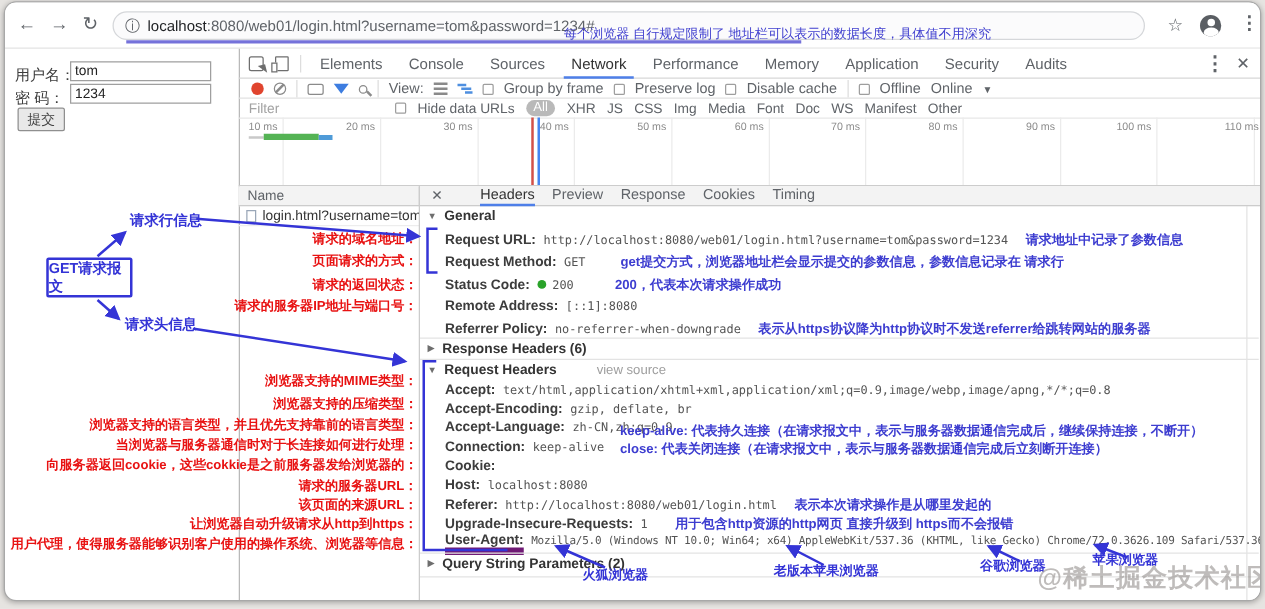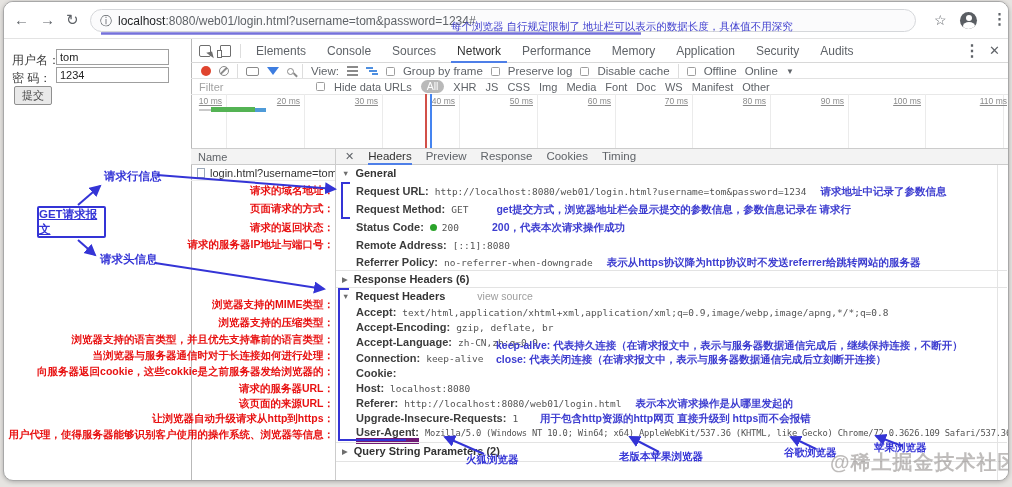--- a/index.html
+++ b/index.html
@@ -44,52 +44,52 @@
   .wfic { position:relative; width:12px; height:10px; }
   .wfic i { position:absolute; height:2px; background:#4e8fe0; }
   .wfic i:nth-child(1){ left:0; top:1px; width:7px; }
   .wfic i:nth-child(2){ left:3px; top:4px; width:8px; }
   .wfic i:nth-child(3){ left:6px; top:7px; width:6px; }
   .cb { width:9px; height:9px; border:1px solid #9e9e9e; border-radius:1.5px; background:#fff; flex:0 0 auto; }
   .pill { background:#b9b9b9; color:#fff; border-radius:8px; padding:0 6px; font-size:10.5px; line-height:13px; }
   .filterph { color:#a2a2a2; }
   .caret { font-size:8px; color:#5f6368; }
   
-  .tick { position:absolute; top:94px; font-size:8.5px; color:#8b8b8b; transform:translateX(-100%); white-space:nowrap;text-decoration:underline; }
+  .tick { position:absolute; top:94px; font-size:8.5px; color:#8b8b8b; transform:translateX(-100%); white-space:nowrap; }
   .gridline { position:absolute; top:92px; height:54px; width:1px; background:#ebebeb; }
   .ovbottom { position:absolute; left:187px; top:146px; width:819px; height:1px; background:#ccc; }
   .wfbar-a { position:absolute; left:195px; top:107px; width:12px; height:2px; background:#c9c9c9; }
   .wfbar-b { position:absolute; left:207px; top:105px; width:44px; height:5px; background:#54b354; }
   .wfbar-c { position:absolute; left:251px; top:106px; width:11px; height:4px; background:#4f9bd8; }
   .evline-red  { position:absolute; left:421px; top:92px; width:1.5px; height:54px; background:#d25048; }
   .evline-blue { position:absolute; left:426px; top:92px; width:1.5px; height:54px; background:#4584f0; }
   
   .namehdr { position:absolute; left:187px; top:147px; width:145px; height:16px; background:#f3f3f3; border-bottom:1px solid #ccc; border-right:1px solid #ccc; color:#5f6368; font-size:11px; line-height:16px; padding-left:7px; }
   .dtabs { position:absolute; left:332px; top:147px; width:674px; height:16px; background:#f3f3f3; border-bottom:1px solid #ccc; display:flex; align-items:center; gap:14px; padding-left:9px; color:#5f6368; font-size:11.5px; }
   .dtab2 { height:16px; line-height:15px; white-space:nowrap; }
-  .dtab2.active { color:#323232; border-bottom:2px solid #4e7fe8; }
+  .dtab2.active { color:#323232; border-bottom:2px solid #4e7fe8;margin-left:16px; }
   .reqrow { position:absolute; left:187px; top:163px; width:145px; height:16px; border-bottom:1px solid #ededed; font-size:11px; color:#333; line-height:16px; white-space:nowrap; overflow:hidden; }
   .docic { position:absolute; left:6px; top:3px; width:8px; height:10px; border:1px solid #9aa7b8; background:#fff; }
   .reqtxt { position:absolute; left:19px; }
   .hrow { position:absolute; left:352px; display:flex; align-items:baseline; white-space:nowrap; }
   .hsec { position:absolute; left:338px; display:flex; align-items:baseline; gap:6px; white-space:nowrap; }
   .tri { font-size:7.5px; color:#6e6e6e; position:relative; top:-1px; }
   .sectitle { font-weight:bold; font-size:11px; color:#333; }
   .hk { font-weight:bold; font-size:11px; color:#3c3c3c; margin-right:6px; }
   .hv { font-family:"DejaVu Sans Mono", monospace; font-size:9.5px; color:#545454; }
   .hv.ua { font-size:8.8px; letter-spacing:-0.2px; }
   .note { font-size:10.5px; font-weight:bold; color:#3d3dd0; margin-left:14px; }
   .gdot { width:7px; height:7px; border-radius:50%; background:#2aa32a; margin-right:5px; position:relative; top:-0.5px; }
   .viewsrc { font-size:10.5px; color:#9e9e9e; font-weight:normal; margin-left:26px; }
   .sep { position:absolute; left:332px; width:671px; height:1px; background:#e3e3e3; }
   .paneborder { position:absolute; left:993px; top:147px; width:1px; height:332px; background:#e4e4e4; }
   
   .red { position:absolute; left:0; width:330px; text-align:right; font-size:10.5px; font-weight:600; color:#e81212; white-space:nowrap; z-index:40; }
   .bluelab { position:absolute; font-size:11.5px; font-weight:bold; color:#3434d6; white-space:nowrap; z-index:40; }
-  .getbox { position:absolute; left:33px; top:204px; width:69px; height:32px; border:2px solid #3434d6; border-radius:2px; color:#3434d6; font-size:11.5px; font-weight:bold; display:flex; align-items:center; justify-content:center; z-index:40;text-decoration:underline; }
+  .getbox { position:absolute; left:33px; top:204px; width:69px; height:32px; border:2px solid #3434d6; border-radius:2px; color:#3434d6; font-size:11.5px; font-weight:bold; display:flex; align-items:center; justify-content:center; z-index:40; }
   .kanote { position:absolute; left:492px; top:337px; font-size:10.5px; font-weight:bold; color:#3d3dd0; line-height:13.5px; white-space:nowrap; z-index:40; }
   .ualab { position:absolute; font-size:10.5px; font-weight:bold; color:#3434d6; white-space:nowrap; z-index:40; }
   svg.overlay { position:absolute; left:0; top:0; width:1006px; height:480px; z-index:50; pointer-events:none; }
   .watermark { position:absolute; left:826px; top:447px; font-size:20px; font-weight:600; color:#8a8683; opacity:.55; letter-spacing:1px; white-space:nowrap; z-index:60; }
 </style>
 </head>
 <body>
 
 <div class="window">
 

